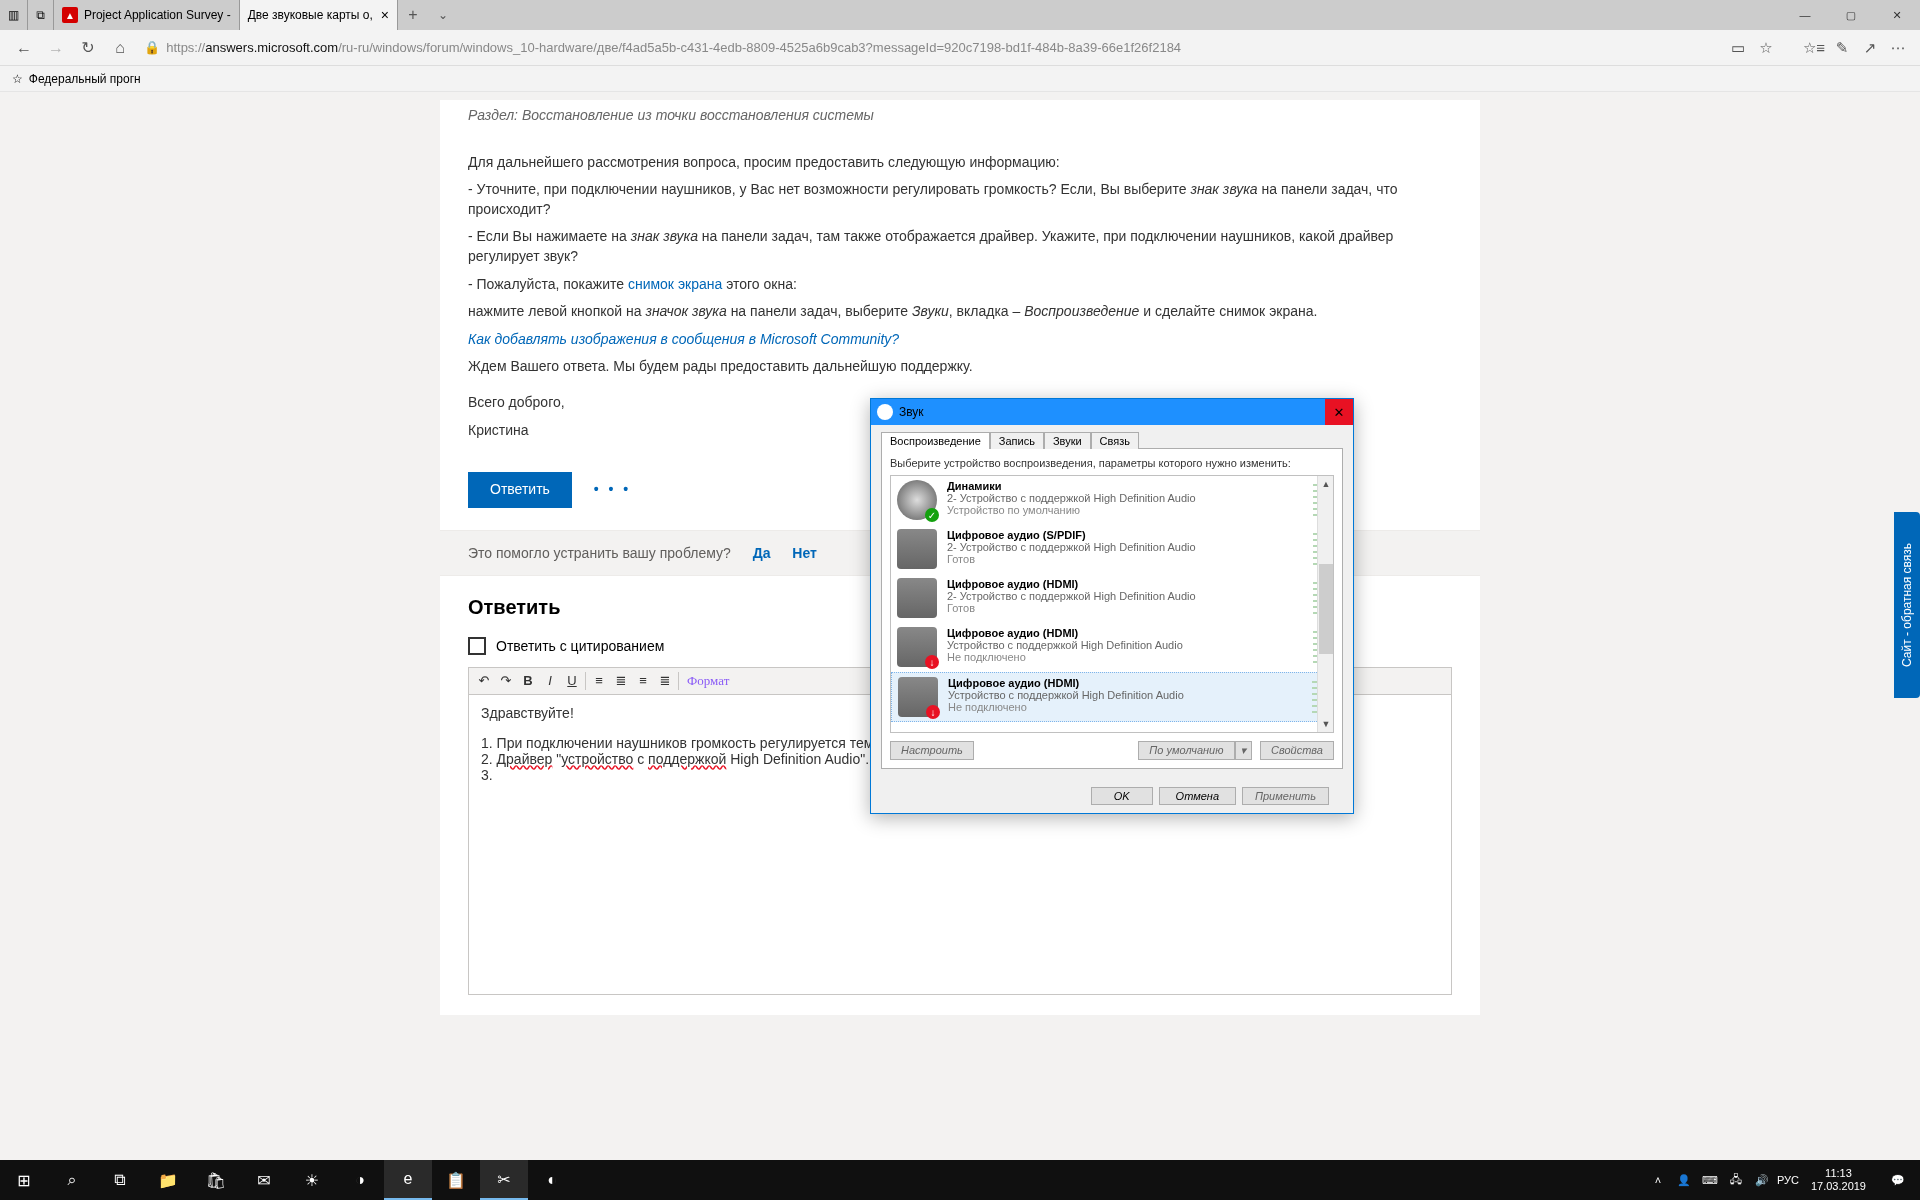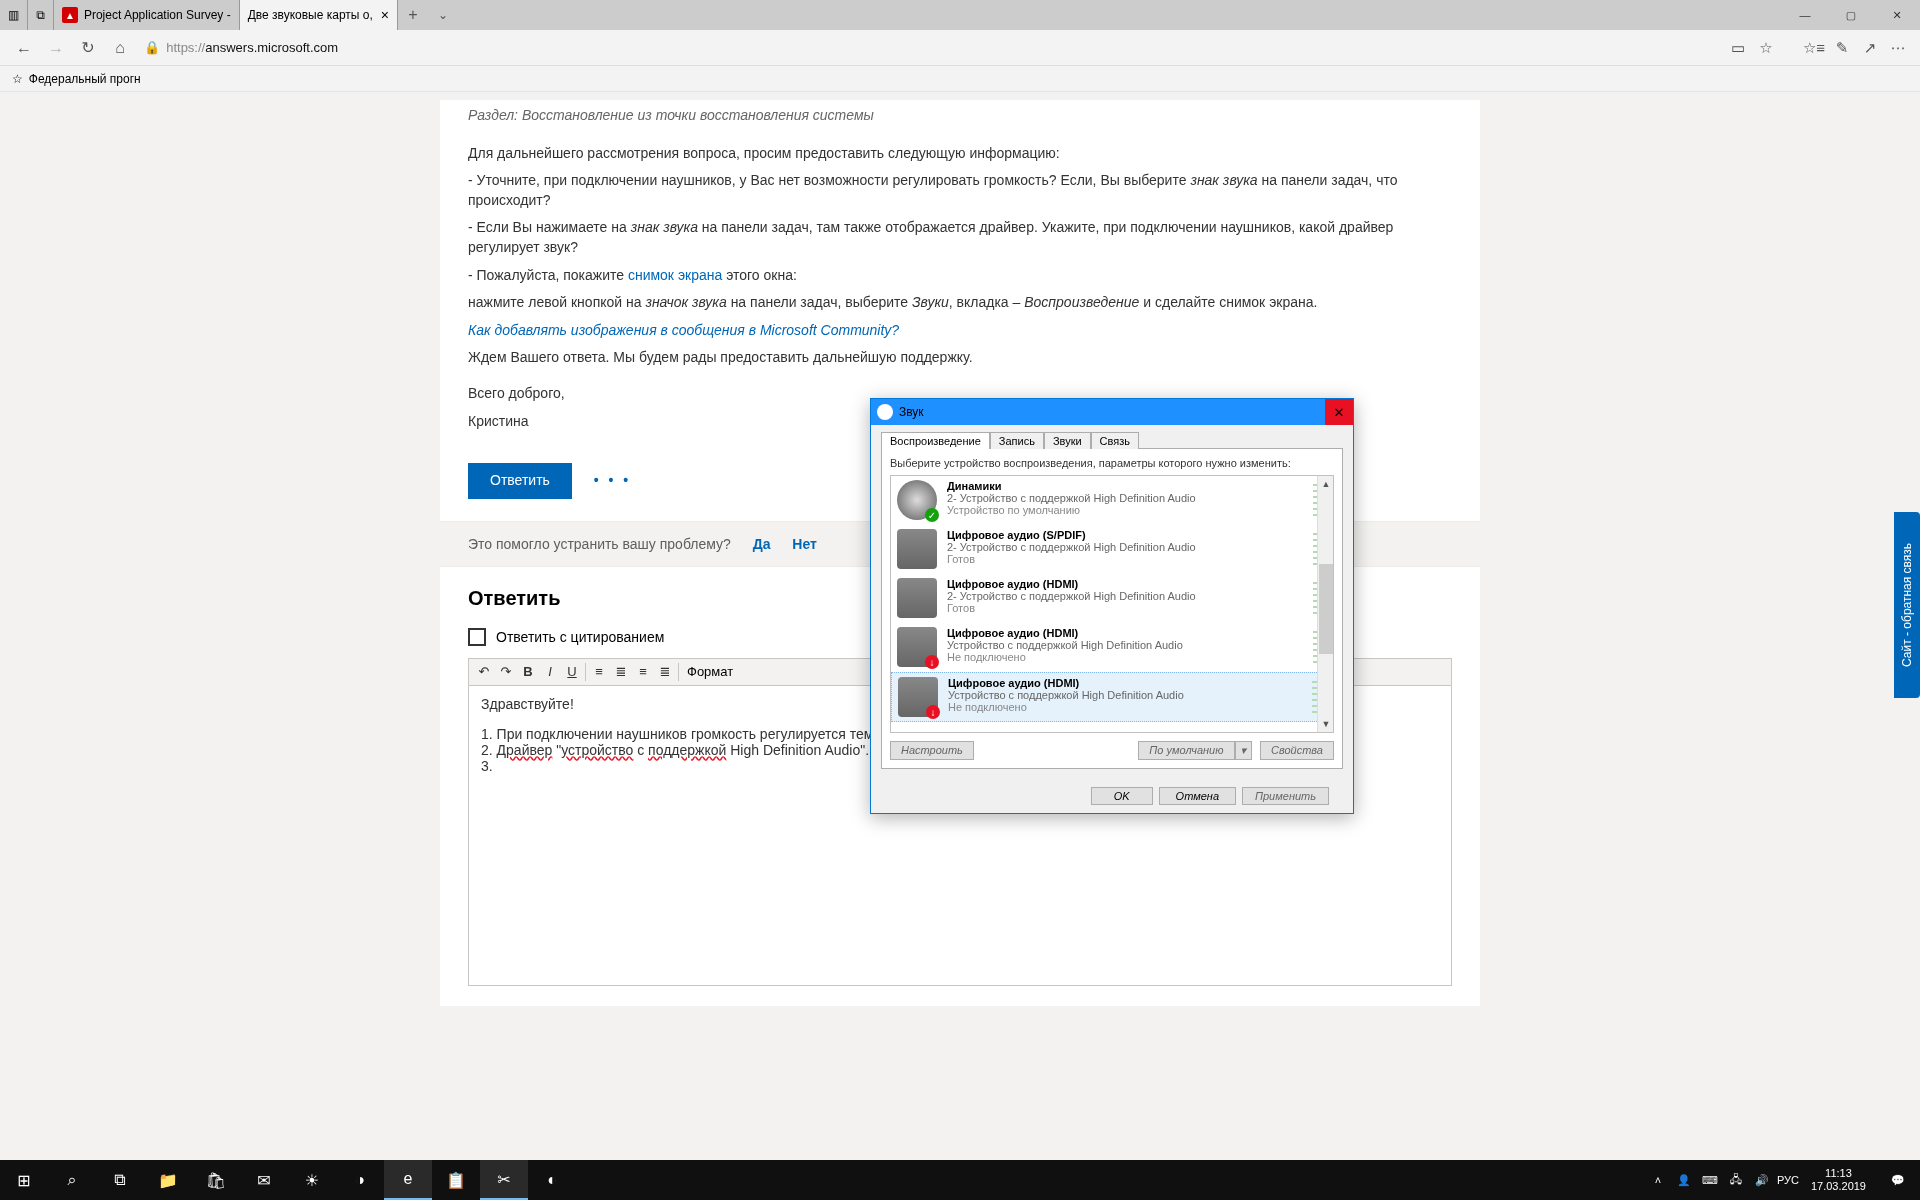--- a/index.html
+++ b/index.html
@@ -42,21 +42,21 @@
 .helpbar .yes, .helpbar .no { color: #0067b8; margin-left: 18px; font-weight: 600; }
 
 .reply-section { background: #fff; padding: 20px 28px; }
 .reply-section h2 { font-size: 20px; font-weight: 600; margin-bottom: 18px; }
 .chkrow { display: flex; align-items: center; margin-bottom: 12px; font-size: 14px; }
 .chkbox { width: 18px; height: 18px; border: 2px solid #333; margin-right: 10px; }
 
 .editor-toolbar { border: 1px solid #c8c6c4; background: #f3f2f1; height: 28px; display: flex; align-items: center; padding: 0 4px; }
 .tbtn { width: 22px; height: 22px; display: flex; align-items: center; justify-content: center; font-size: 13px; color: #333; }
 .tsep { width: 1px; height: 18px; background: #c8c6c4; margin: 0 2px; }
-.tfmt { font-size: 13px; color: #000000; padding: 0 6px; }
+.tfmt { font-size: 13px; color: #8b5cf6; padding: 0 6px; font-family: Liberation Serif, serif; }
 
 .editor-body { border: 1px solid #c8c6c4; border-top: none; min-height: 300px; padding: 10px 12px; font-size: 14px; color: #333; }
 .editor-body .redunder { text-decoration: underline wavy #e81123; }
 
 
 .sound-dialog { position: absolute; left: 870px; top: 398px; width: 484px; background: #f0f0f0; border: 1px solid #0078d7; box-shadow: 0 4px 18px rgba(0,0,0,.3); font-size: 11px; }
 .sd-title { height: 26px; background: #1e90ff; display: flex; align-items: center; padding: 0 6px; color: #000; font-size: 12px; position: relative; }
 .sd-title .sdico { width: 16px; height: 16px; background: #fff; border-radius: 50%; margin-right: 6px; }
 .sd-close { position: absolute; right: 0; top: 0; width: 28px; height: 26px; background: #e81123; color: #000; display: flex; align-items: center; justify-content: center; font-size: 13px; }
 .sd-tabs { display: flex; padding: 6px 10px 0 10px; }
@@ -129,40 +129,41 @@
 
 <div class="navbar">
   <div class="navbtn">←</div>
   <div class="navbtn" style="opacity:.4">→</div>
   <div class="navbtn">↻</div>
   <div class="navbtn">⌂</div>
   <div class="addrbar">
     <span style="margin-right:6px">🔒</span>
     <span class="proto">https://</span>
     <span class="host">answers.microsoft.com</span>
+    <span class="proto">/ru-ru/windows/forum/windows_10-hardware/две/f4ad5a5b-c431-4edb-8809-4525a6b9cab3?messageId=920c7198-bd1f-484b-8a39-66e1f26f2184</span>
   </div>
   <div class="ricon">▭</div>
   <div class="ricon">☆</div>
   <div style="width:20px"></div>
   <div class="ricon">☆≡</div>
   <div class="ricon">✎</div>
   <div class="ricon">↗</div>
   <div class="ricon">⋯</div>
 </div>
 
 <div class="favbar">
   <span class="star">☆</span>
   <span>Федеральный прогн</span>
 </div>
 
 <div class="viewport">
   <div class="page">
     <div class="post">
       <p class="section-title">Раздел: Восстановление из точки восстановления системы</p>
-      <p style="margin-top:18px">Для дальнейшего рассмотрения вопроса, просим предоставить следующую информацию:</p>
+      <p style="margin-top:27px">Для дальнейшего рассмотрения вопроса, просим предоставить следующую информацию:</p>
       <p><span>- Уточните, при подключении наушников, у Вас нет возможности регулировать громкость? Если, Вы выберите </span><span class="italic">знак звука</span><span> на панели задач, что происходит?</span></p>
       <p><span>- Если Вы нажимаете на </span><span class="italic">знак звука</span><span> на панели задач, там также отображается драйвер. Укажите, при подключении наушников, какой драйвер регулирует звук?</span></p>
       <p><span>- Пожалуйста, покажите </span><a class="link">снимок экрана</a><span> этого окна:</span></p>
       <p><span>нажмите левой кнопкой на </span><span class="italic">значок звука</span><span> на панели задач, выберите </span><span class="italic">Звуки</span><span>, вкладка – </span><span class="italic">Воспроизведение</span><span> и сделайте снимок экрана.</span></p>
       <p><a class="link italic">Как добавлять изображения в сообщения в Microsoft Community?</a></p>
       <p style="margin-top:4px">Ждем Вашего ответа. Мы будем рады предоставить дальнейшую поддержку.</p>
       <p style="margin-top:16px">Всего доброго,</p>
       <p>Кристина</p>
       <div style="margin-top:18px">
         <span class="reply-btn">Ответить</span>

